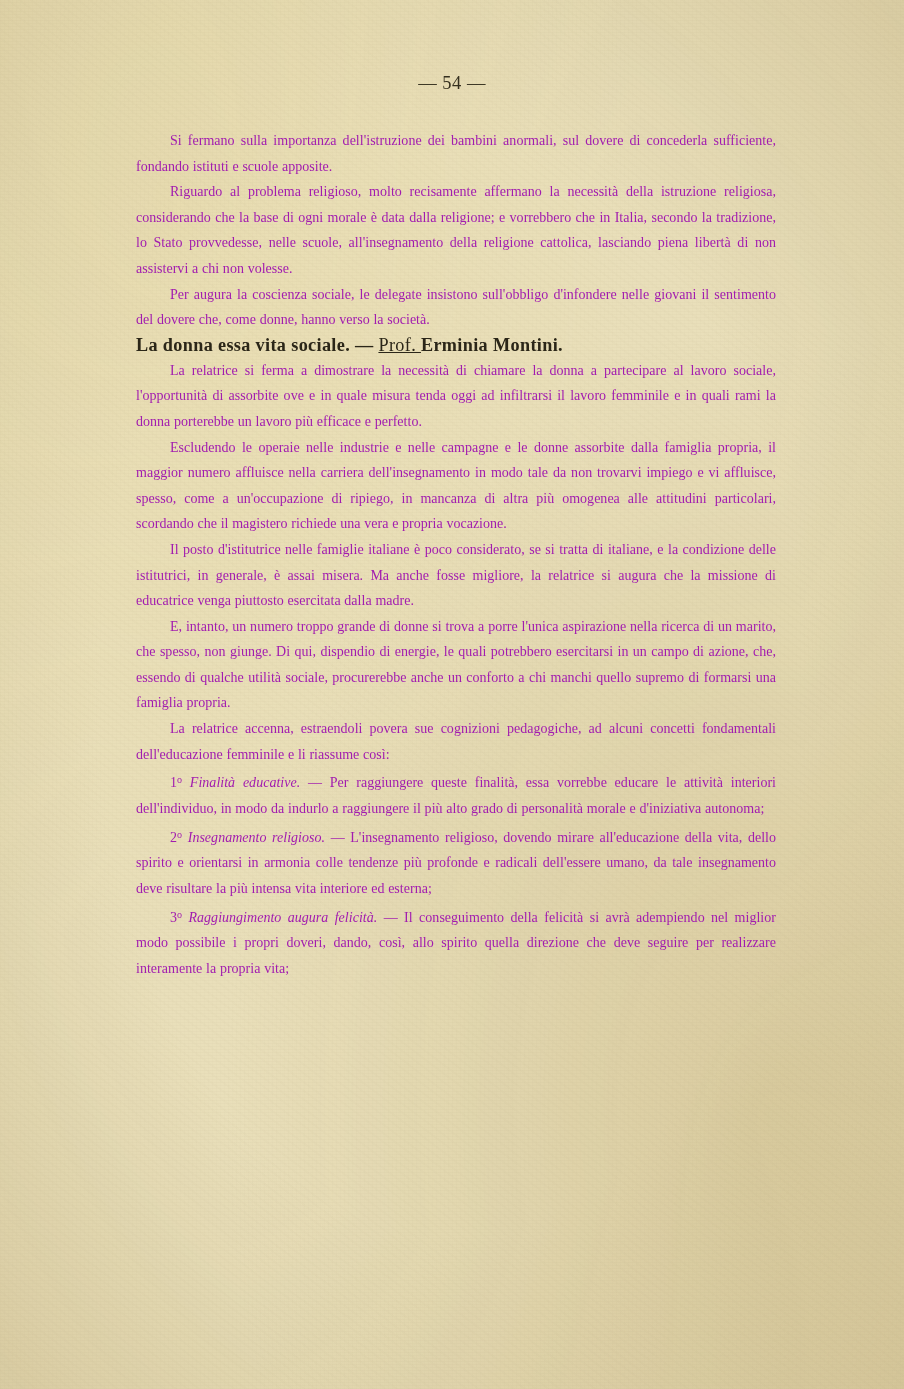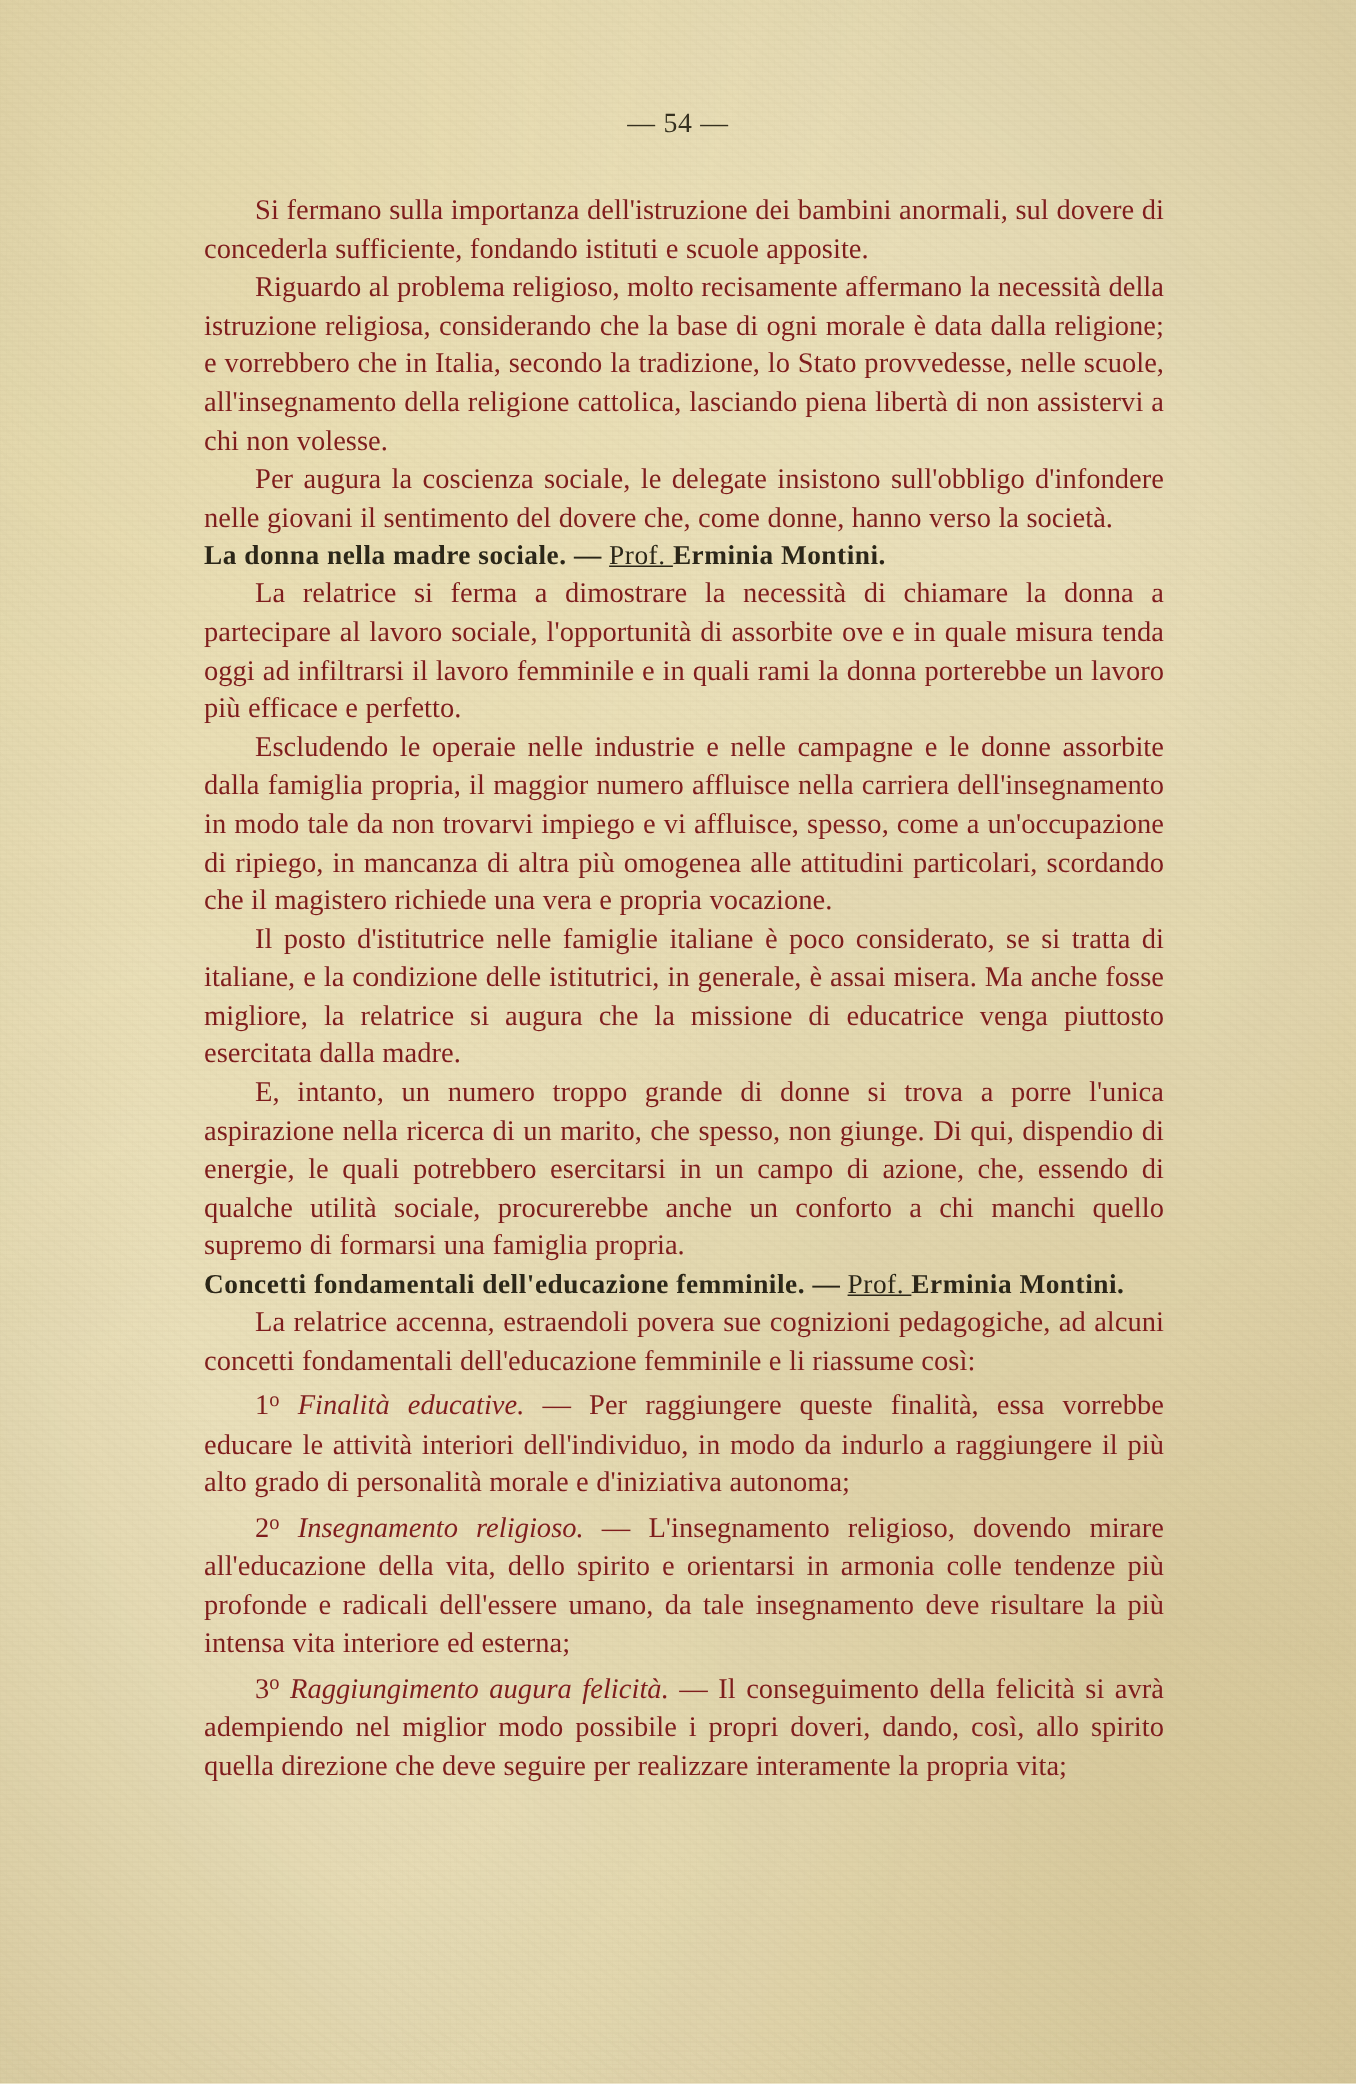--- a/index.html
+++ b/index.html
@@ -49,25 +49,25 @@
     margin-top: 73px;
     color: #35301f;
   }
   .textblock {
     margin: 0 auto;
     width: 640px;
     padding-left: 8px;
   }
   p.body {
     margin: 0;
-    font-size: 19px;
+    font-size: 14px;
     line-height: 25.6px;
     text-align: justify;
     text-indent: 34px;
-    color: #7f1d1d;
+    color: #a21caf;
     letter-spacing: 0.02px;
     word-spacing: 0.2px;
   }
   p.body.first { margin-top: 34px; }
   h2.section-head {
     margin: 0;
     font-size: 18.2px;
     font-weight: bold;
     line-height: 25px;
     text-align: left;
@@ -94,28 +94,27 @@
 <div class="page">
 
   <div class="folio">— 54 —</div>
 
   <div class="textblock">
 
     <p class="body first">Si fermano sulla importanza dell'istruzione dei bambini anormali, sul dovere di concederla sufficiente, fondando istituti e scuole apposite.</p>
     <p class="body">Riguardo al problema religioso, molto recisamente affermano la necessità della istruzione religiosa, considerando che la base di ogni morale è data dalla religione; e vorrebbero che in Italia, secondo la tradizione, lo Stato provvedesse, nelle scuole, all'insegnamento della religione cattolica, lasciando piena libertà di non assistervi a chi non volesse.</p>
     <p class="body">Per augura la coscienza sociale, le delegate insistono sull'obbligo d'infondere nelle giovani il sentimento del dovere che, come donne, hanno verso la società.</p>
 
-    <h2 class="section-head head-gap-before"><span>La donna nella madre sociale.</span><span class="dash"> — </span><span class="prof">Prof. </span><span class="mont">Erminia Montini.</span></h2>
+    <h2 class="section-head head-gap-before"><span>La donna essa vita sociale.</span><span class="dash"> — </span><span class="prof">Prof. </span><span class="mont">Erminia Montini.</span></h2>
 
     <p class="body head-gap-after">La relatrice si ferma a dimostrare la necessità di chiamare la donna a partecipare al lavoro sociale, l'opportunità di assorbite ove e in quale misura tenda oggi ad infiltrarsi il lavoro femminile e in quali rami la donna porterebbe un lavoro più efficace e perfetto.</p>
     <p class="body">Escludendo le operaie nelle industrie e nelle campagne e le donne assorbite dalla famiglia propria, il maggior numero affluisce nella carriera dell'insegnamento in modo tale da non trovarvi impiego e vi affluisce, spesso, come a un'occupazione di ripiego, in mancanza di altra più omogenea alle attitudini particolari, scordando che il magistero richiede una vera e propria vocazione.</p>
     <p class="body">Il posto d'istitutrice nelle famiglie italiane è poco considerato, se si tratta di italiane, e la condizione delle istitutrici, in generale, è assai misera. Ma anche fosse migliore, la relatrice si augura che la missione di educatrice venga piuttosto esercitata dalla madre.</p>
     <p class="body">E, intanto, un numero troppo grande di donne si trova a porre l'unica aspirazione nella ricerca di un marito, che spesso, non giunge. Di qui, dispendio di energie, le quali potrebbero esercitarsi in un campo di azione, che, essendo di qualche utilità sociale, procurerebbe anche un conforto a chi manchi quello supremo di formarsi una famiglia propria.</p>
 
-    <h2 class="section-head head-gap-before"><span>Concetti fondamentali dell'educazione femminile.</span><span class="dash"> — </span><span class="prof">Prof. </span><span class="mont">Erminia Montini.</span></h2>
 
     <p class="body head-gap-after2">La relatrice accenna, estraendoli povera sue cognizioni pedagogiche, ad alcuni concetti fondamentali dell'educazione femminile e li riassume così:</p>
 
     <p class="body numbered"><span class="num">1</span><span class="sup">o</span><span> </span><span class="ital">Finalità educative.</span><span> — </span><span>Per raggiungere queste finalità, essa vorrebbe educare le attività interiori dell'individuo, in modo da indurlo a raggiungere il più alto grado di personalità morale e d'iniziativa autonoma;</span></p>
 
     <p class="body numbered"><span class="num">2</span><span class="sup">o</span><span> </span><span class="ital">Insegnamento religioso.</span><span> — </span><span>L'insegnamento religioso, dovendo mirare all'educazione della vita, dello spirito e orientarsi in armonia colle tendenze più profonde e radicali dell'essere umano, da tale insegnamento deve risultare la più intensa vita interiore ed esterna;</span></p>
 
     <p class="body numbered"><span class="num">3</span><span class="sup">o</span><span> </span><span class="ital">Raggiungimento augura felicità.</span><span> — </span><span>Il conseguimento della felicità si avrà adempiendo nel miglior modo possibile i propri doveri, dando, così, allo spirito quella direzione che deve seguire per realizzare interamente la propria vita;</span></p>
 
   </div>

